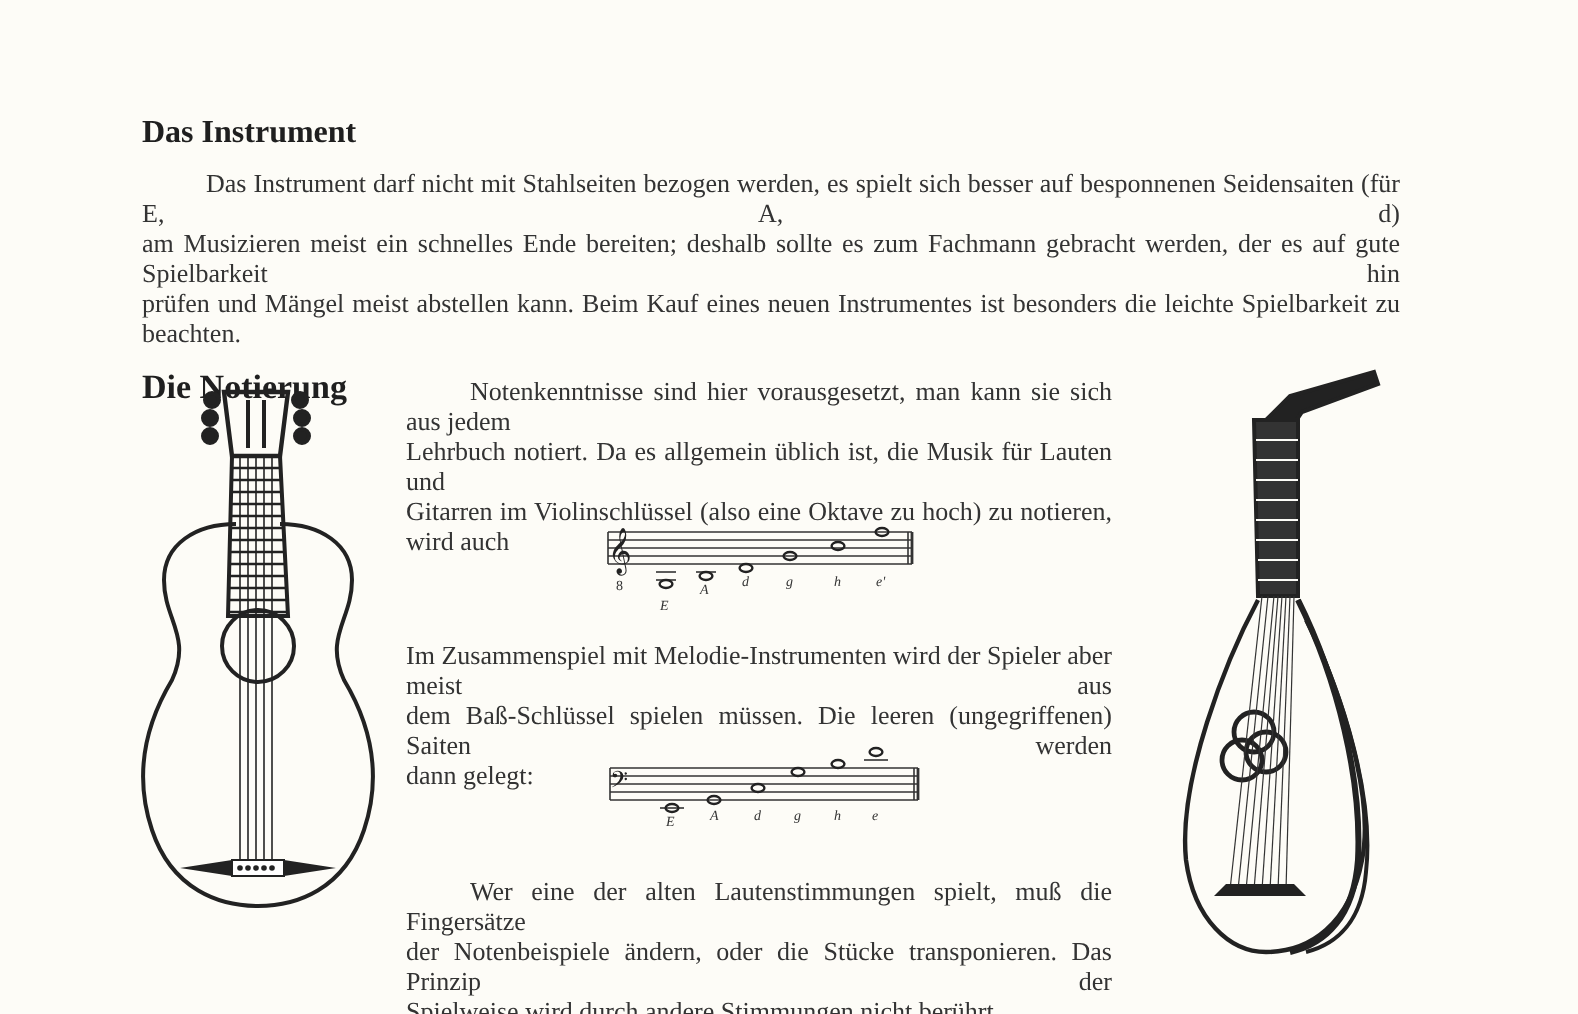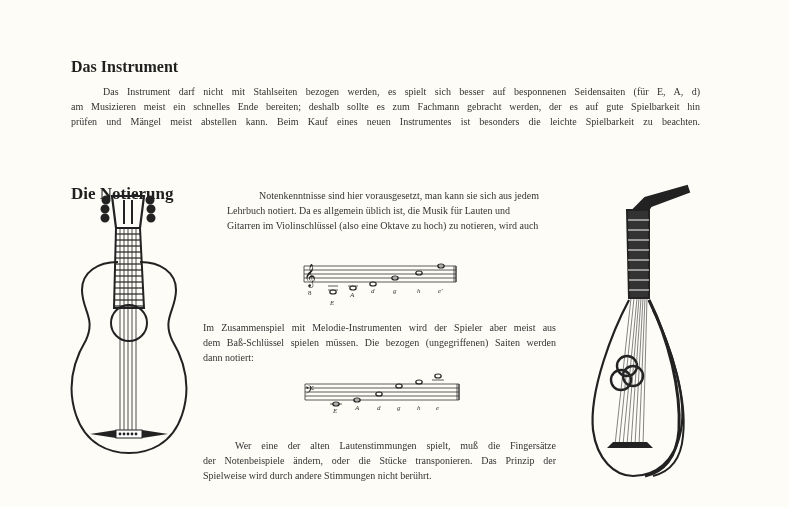--- a/index.html
+++ b/index.html
@@ -14,28 +14,28 @@
   h2 {
     position:absolute; margin:0; font-weight:bold;
     font-family:"Liberation Serif", serif;
     color:#1f1f1f;
   }
   #h-instrument { left:71px; top:58px; font-size:16px; }
   #h-notierung { left:71px; top:160px; font-size:17px;margin-top:24px; }
   .para {
     position:absolute; margin:0;
     font-family:"Liberation Serif", serif;
-    font-size:10px; line-height:15px;
+    font-size:13px; line-height:15px;
     text-align:justify; text-align-last:justify;
     color:#333;
   }
   .para.last-left { text-align-last:left; }
   .indent { display:inline-block; width:32px; }
   #p-instrument { left:71px; top:84px; width:629px; }
-  #p-noten { left:203px; top:188px; width:353px;margin-left:24px; }
+  #p-noten { left:203px; top:188px; width:353px; }
   #p-bass { left:203px; top:320px; width:353px; }
   #p-laute { left:203px; top:438px; width:353px; }
   .line { display:block; }
 
   .staff-box { position:absolute; }
   #staff-treble { left:296px; top:260px; width:165px; height:50px; }
   #staff-bass { left:302px; top:370px; width:165px; height:45px; }
 
   .illus { position:absolute; }
   #guitar { left:68px; top:190px; width:122px; height:285px; }
@@ -94,22 +94,22 @@
         <text x="75" y="33">d</text>
         <text x="97" y="33">g</text>
         <text x="121" y="33">h</text>
         <text x="142" y="33">e'</text>
       </g>
     </svg>
   </div>
 
   <p id="p-bass" class="para">
     <span class="line">Im Zusammenspiel mit Melodie-Instrumenten wird der Spieler aber meist aus</span>
-    <span class="line">dem Baß-Schlüssel spielen müssen. Die bezogen (ungegriffenen) Saiten werden</span>
-    <span class="line" style="text-align-last:left">dann notiert:</span>
+    <span class="line">dem Baß-Schlüssel spielen müssen. Die leeren (ungegriffenen) Saiten werden</span>
+    <span class="line" style="text-align-last:left">dann gelegt:</span>
   </p>
 
   <div id="staff-bass" class="staff-box">
     <svg width="165" height="45" viewBox="0 0 165 45">
       <g stroke="#333" stroke-width="0.8">
         <line x1="3" y1="14" x2="157" y2="14"></line>
         <line x1="3" y1="18" x2="157" y2="18"></line>
         <line x1="3" y1="22" x2="157" y2="22"></line>
         <line x1="3" y1="26" x2="157" y2="26"></line>
         <line x1="3" y1="30" x2="157" y2="30"></line>

